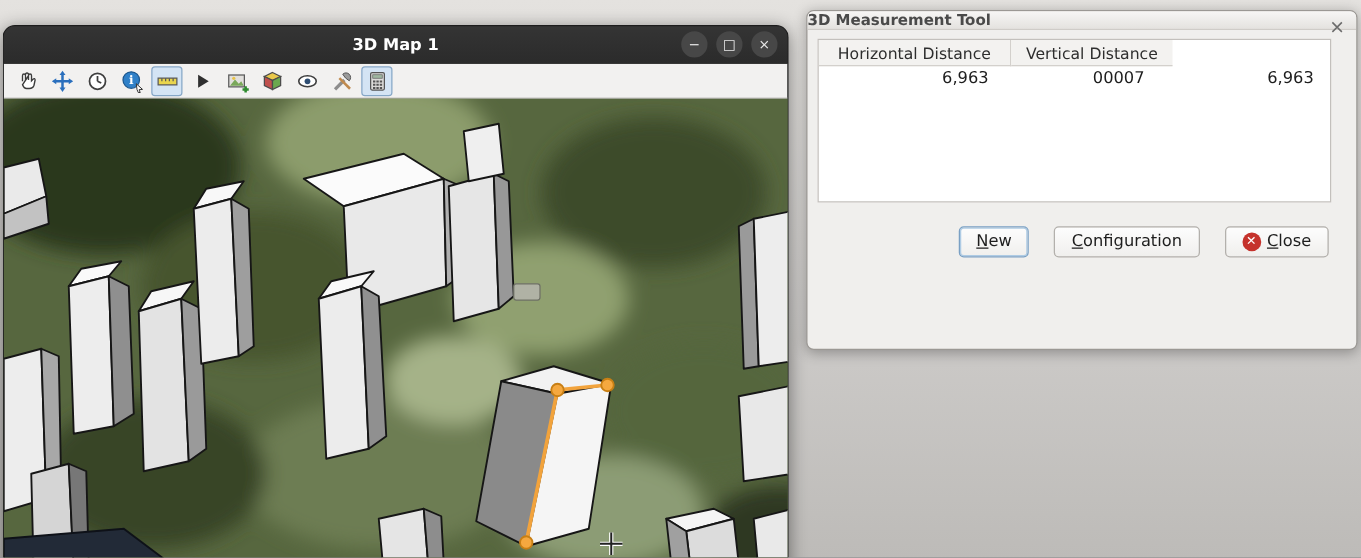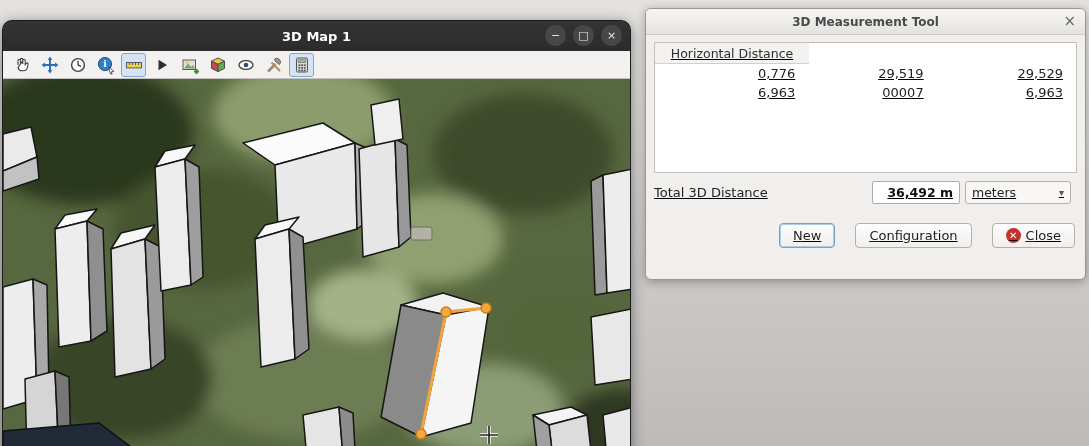--- a/index.html
+++ b/index.html
@@ -22,26 +22,26 @@
              display:flex; align-items:center; gap:3px; padding:0 6px; }
   .tool { width:25px; height:24px; display:flex; align-items:center; justify-content:center;
           border-radius:3px; border:1px solid transparent; }
   .tool.pressed { background:#d4e4f4; border:1px solid #86a7c7; }
   .map-canvas { position:relative; width:631px; height:380px; background:#55653f; }
 
   
   .dialog { position:absolute; left:645px; top:8px; width:441px; height:272px;
             background:#f0efed; border:1px solid #9b9894; border-radius:6px;
             box-shadow:0 2px 10px rgba(0,0,0,.30); overflow:hidden; }
-  .dlg-titlebar { height:26px; background:linear-gradient(#f7f6f5,#e4e2df);
+  .dlg-titlebar { height:15px; background:linear-gradient(#f7f6f5,#e4e2df);
                   border-bottom:1px solid #cfccc8; position:relative;
-                  display:flex; align-items:center; justify-content:center; }
+                  display:flex; align-items:center; }
   .dlg-title { font-size:12px; font-weight:bold; color:#4a4a4a; }
   .dlg-close { position:absolute; right:9px; top:3px; font-size:15px; color:#6b6b6b; cursor:default; }
-  .dlg-body { padding:7px 8px 0 8px;text-decoration:underline; }
+  .dlg-body { padding:7px 20px 0 8px; }
 
   .mtable { border:1px solid #c3c0bc; background:#ffffff; height:131px; overflow:hidden; }
   .mtable-head { display:flex; }
   .th { background:#f3f2f0; border-right:1px solid #d3d0cc; border-bottom:1px solid #d3d0cc;
         font-size:12.5px; color:#2e2e2e; height:21px; display:flex; align-items:center;
         justify-content:center; }
   .th:last-child { border-right:none; }
   .col-a { width:154px; } .col-b { width:129px; } .col-c { width:140px; }
   .tr { display:flex; }
   .td { font-size:13px; color:#1e1e1e; height:19px; display:flex; align-items:center;
@@ -266,41 +266,29 @@
   <div class="dialog">
     <div class="dlg-titlebar">
       <span class="dlg-title">3D Measurement Tool</span>
       <span class="dlg-close">×</span>
     </div>
 
     <div class="dlg-body">
       <div class="mtable">
         <div class="mtable-head">
           <span class="th col-a">Horizontal Distance</span>
-        </div>
-        <div class="tr">
-          <span class="td col-a">0,776</span>
-          <span class="td col-b">29,519</span>
-          <span class="td col-c">29,529</span>
+          <span class="th col-b">Vertical Distance</span>
         </div>
         <div class="tr">
           <span class="td col-a">6,963</span>
           <span class="td col-b">00007</span>
           <span class="td col-c">6,963</span>
         </div>
       </div>
 
-      <div class="total-row">
-        <span class="total-label">Total 3D Distance</span>
-        <span class="field">36,492 m</span>
-        <span class="combo">
-          <span>meters</span>
-          <span class="combo-arrow">▾</span>
-        </span>
-      </div>
 
       <div class="total-row">
       </div>
 
       <div class="btn-row">
         <button class="btn focus">
           <span><span class="accel">N</span><span>ew</span></span>
         </button>
         <button class="btn">
           <span><span class="accel">C</span><span>onfiguration</span></span>

